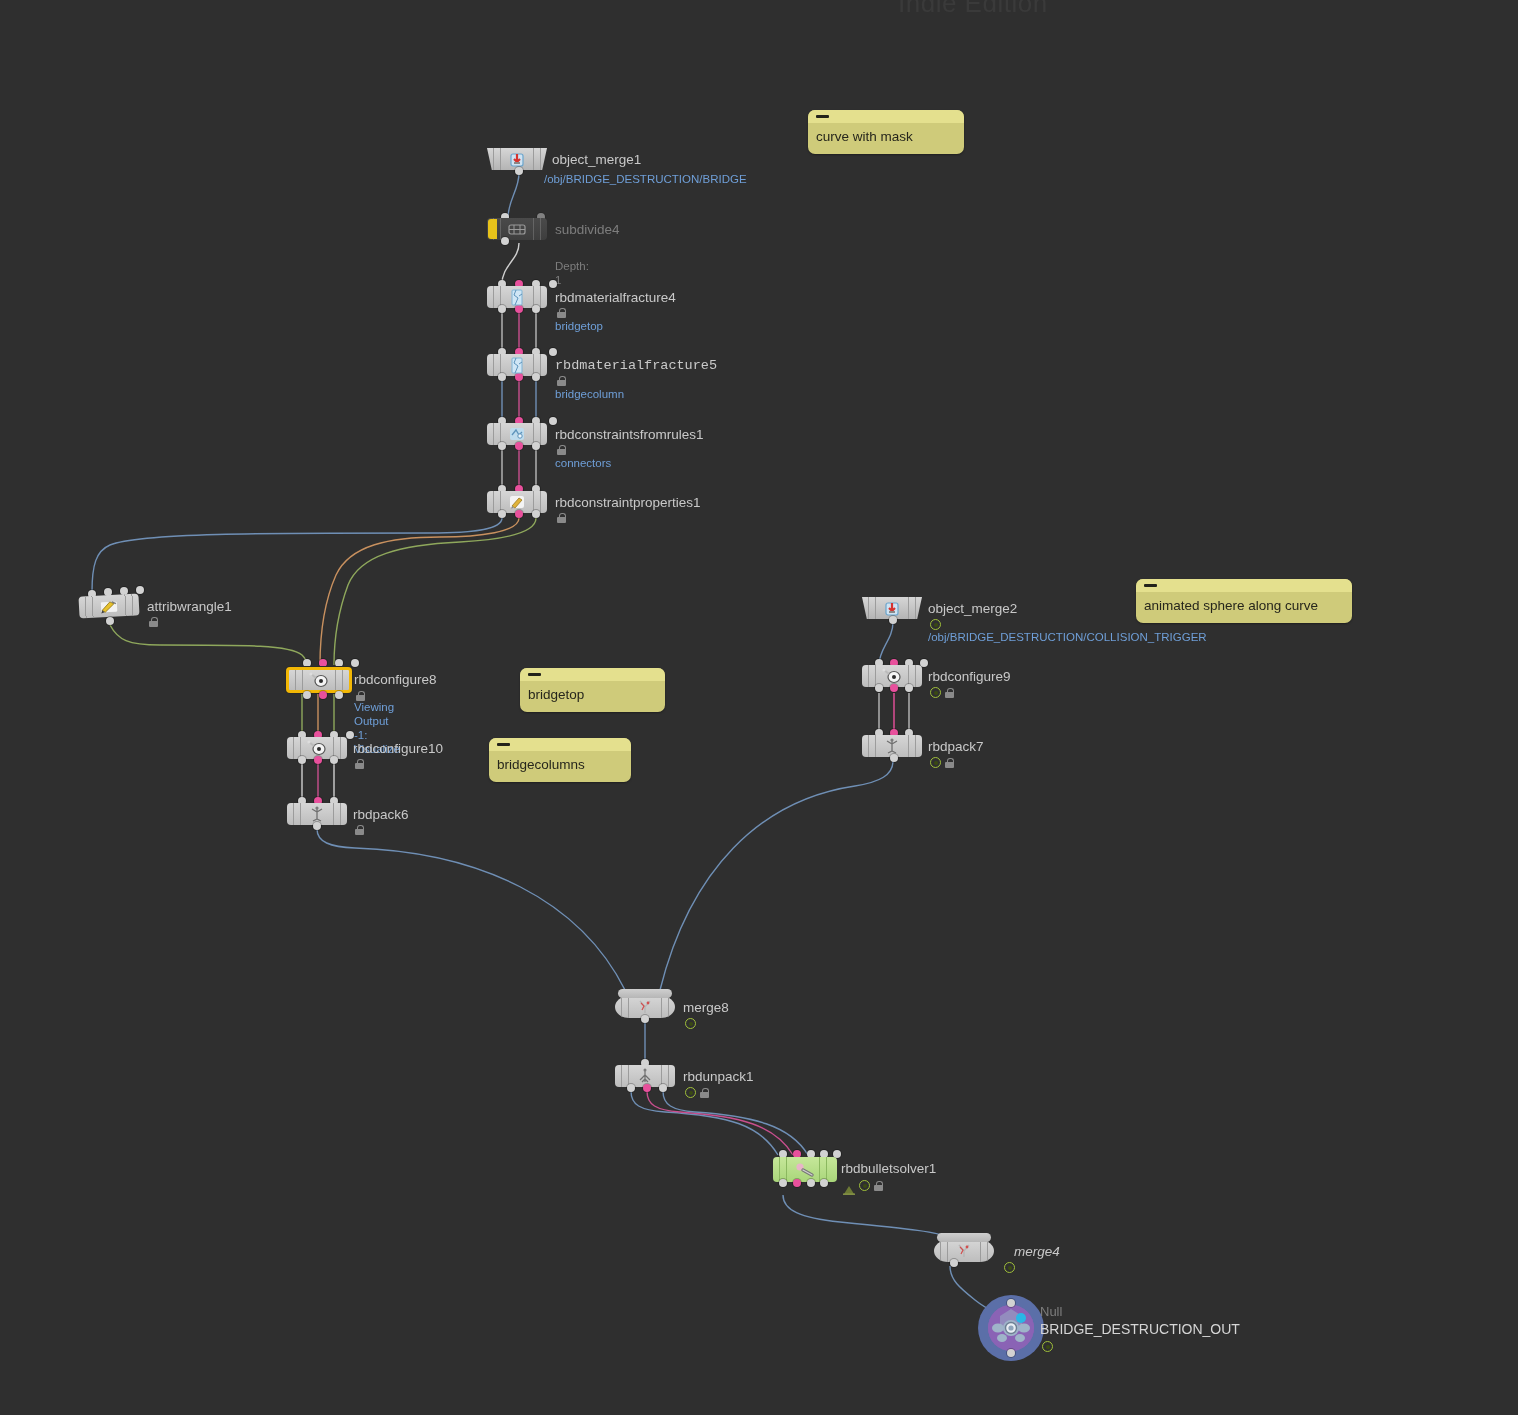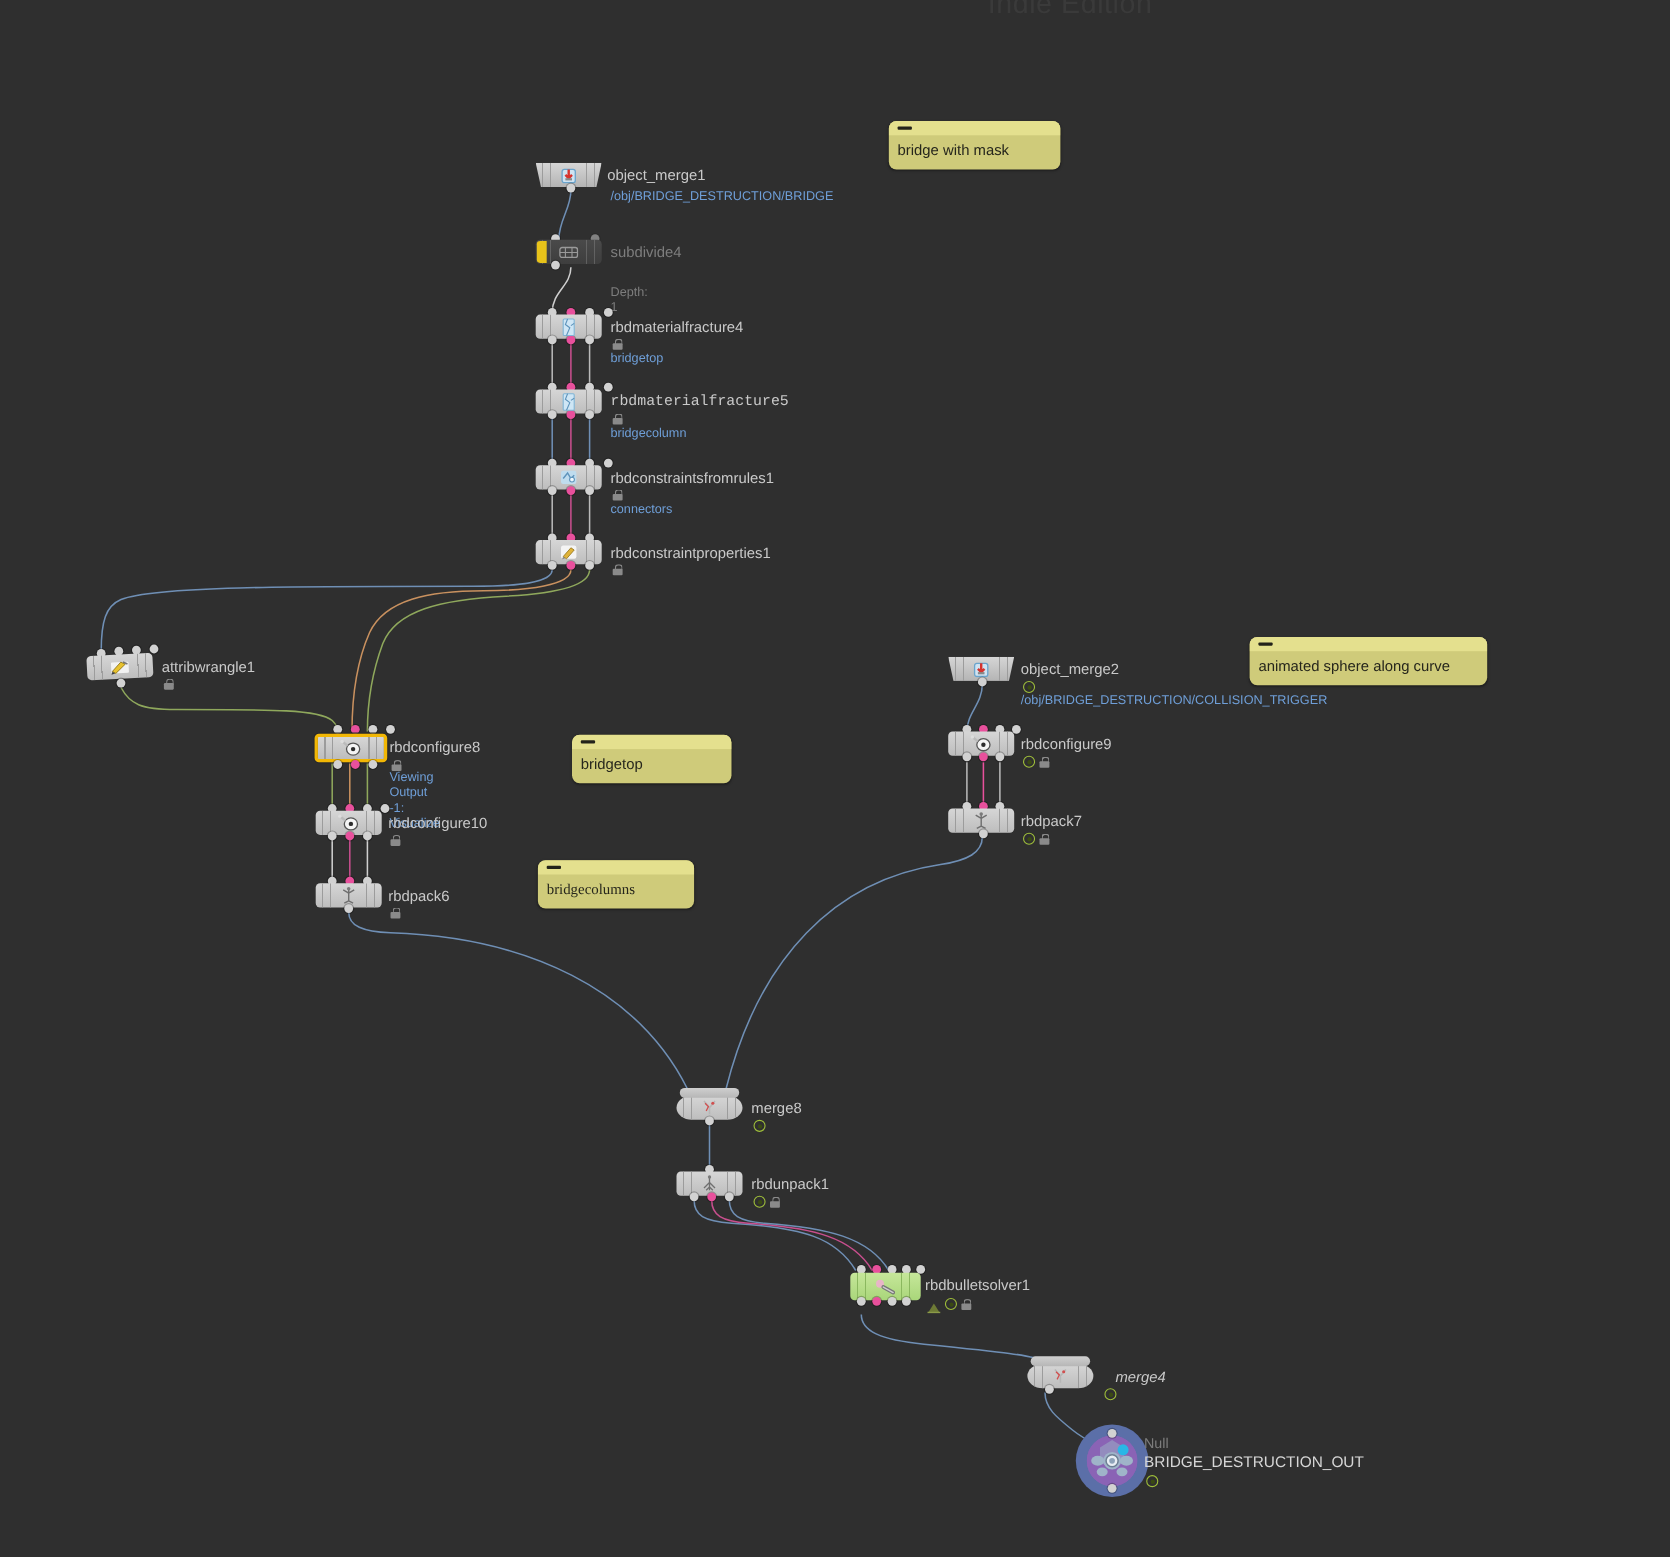--- a/index.html
+++ b/index.html
@@ -216,21 +216,21 @@
       <div class="glyph">
         <svg width="18" height="16" viewBox="0 0 18 16">
           <rect x="3" y="3" width="12" height="12" rx="2" fill="#cfe3f2" stroke="#6aa4cc" stroke-width="1.2"></rect>
           <path d="M9 3 L9 11 M6 8 L9 11 L12 8" stroke="#d6332e" stroke-width="2.2" fill="none"></path>
           <rect x="6" y="11" width="6" height="2" fill="#888"></rect>
         </svg>
       </div>
     </div>
     <div class="dot" style="left:28px;top:19px;"></div>
     <div class="nlabel" style="left:65px;top:4px;">object_merge1</div>
-    <div class="nsub wide" style="left:68px;top:24px;">/obj/BRIDGE_DESTRUCTION/BRIDGE</div>
+    <div class="nsub wide" style="left:57px;top:24px;">/obj/BRIDGE_DESTRUCTION/BRIDGE</div>
   </div>
 
   <div class="node dim" style="left:487px;top:218px;">
     <div class="dot" style="left:14px;top:-5px;"></div>
     <div class="dot" style="left:50px;top:-5px;opacity:.5"></div>
     <div class="nbody">
       <div class="bypassflag"></div>
       <div class="glyph">
         <svg width="18" height="13" viewBox="0 0 18 13">
           <rect x="1" y="2" width="16" height="9" rx="2" fill="none" stroke="#9a9a9a" stroke-width="1.2"></rect>
@@ -653,37 +653,37 @@
       <div class="badge-disp">
           <i></i>
         </div>
     </div>
   </div>
 
   <div class="sticky" style="left:808px;top:110px;width:156px;">
     <div class="shead">
       <div class="minus"></div>
     </div>
-    <div class="sbody">bridge with mask</div>
+    <div class="sbody">curve with mask</div>
   </div>
 
   <div class="sticky" style="left:1136px;top:579px;width:216px;">
     <div class="shead">
       <div class="minus"></div>
     </div>
     <div class="sbody">animated sphere along curve</div>
   </div>
 
   <div class="sticky" style="left:520px;top:668px;width:145px;">
     <div class="shead">
       <div class="minus"></div>
     </div>
     <div class="sbody">bridgetop</div>
   </div>
 
-  <div class="sticky" style="left:489px;top:782px;width:142px;font-family:Liberation Serif, serif;">
+  <div class="sticky" style="left:489px;top:738px;width:142px;">
     <div class="shead">
       <div class="minus"></div>
     </div>
     <div class="sbody">bridgecolumns</div>
   </div>
 
 </div>
 
 </body></html>

